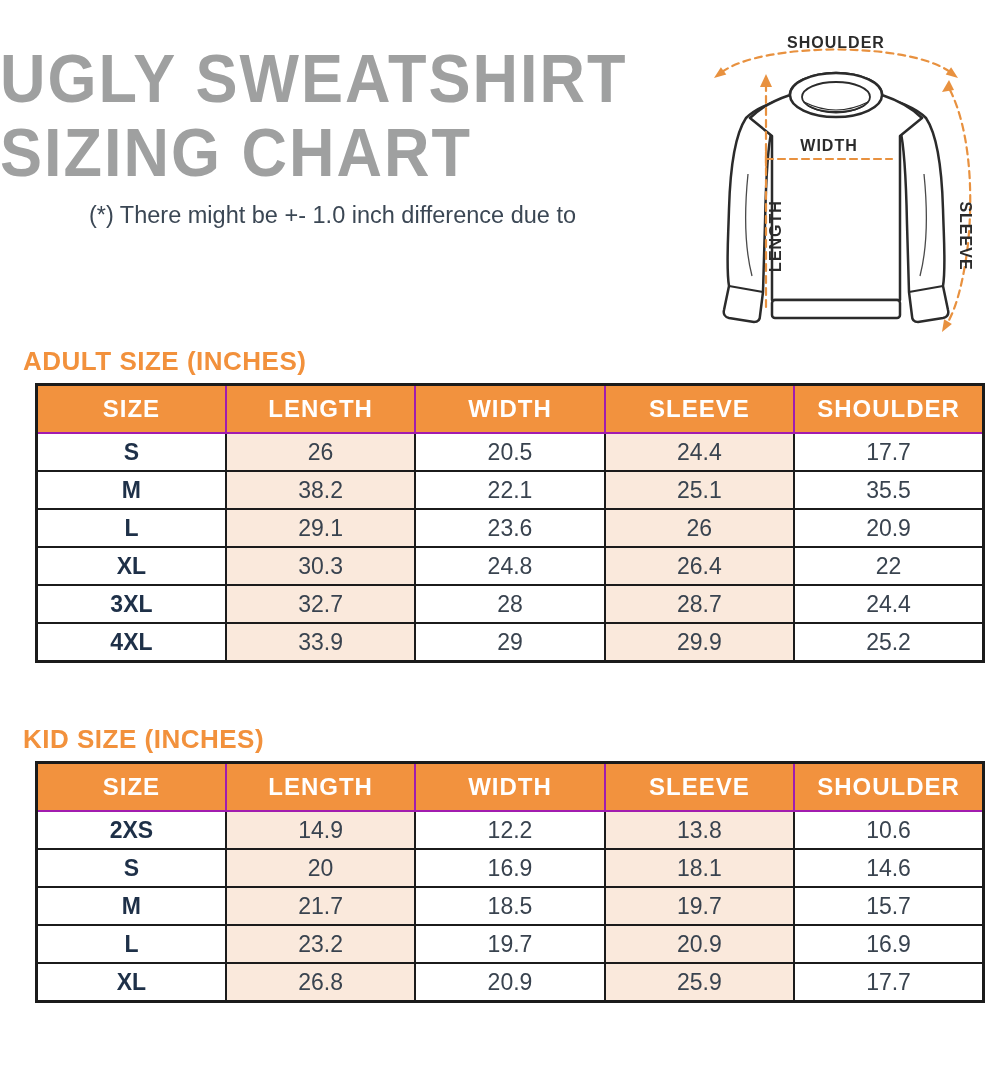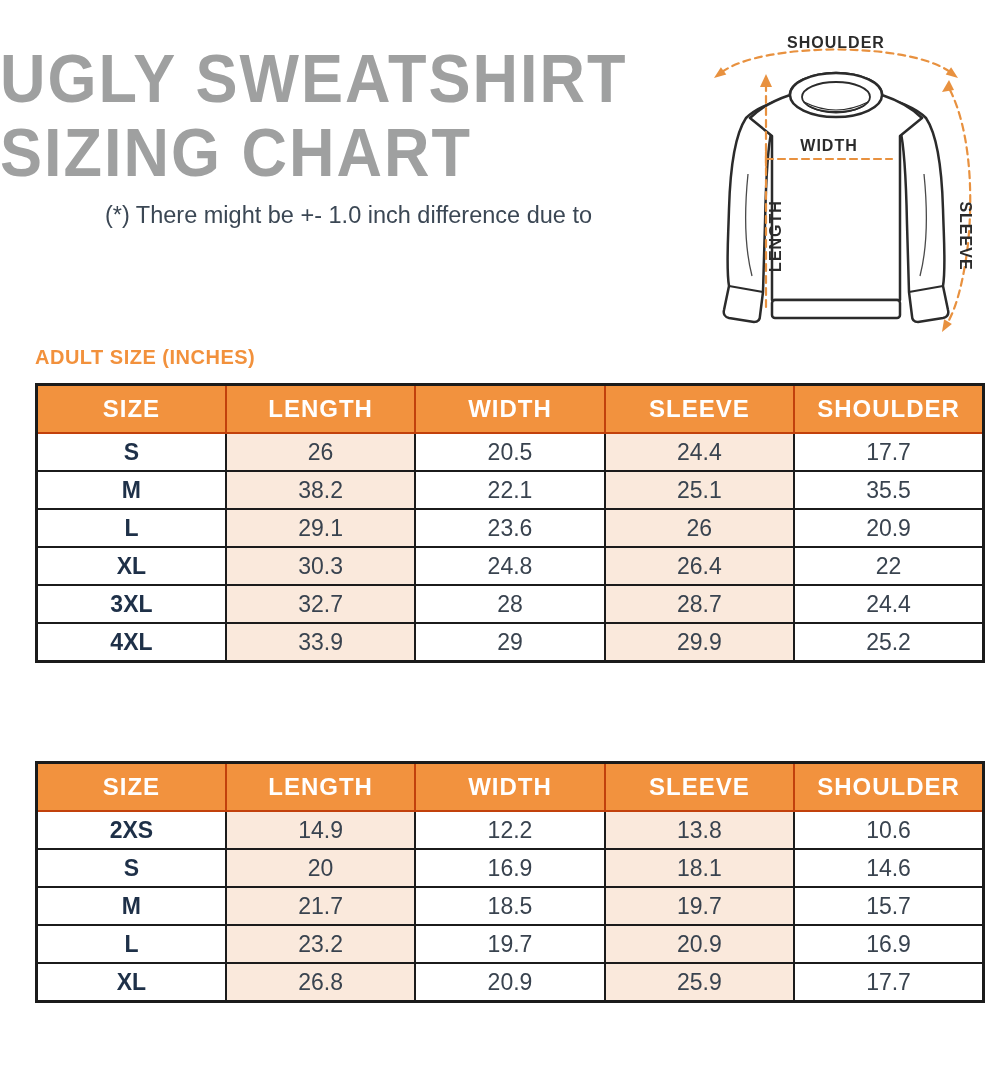--- a/index.html
+++ b/index.html
@@ -8,36 +8,36 @@
     font-family:"Liberation Sans",sans-serif;
   }
   
   .title-block{position:absolute;left:0;top:38px;width:665px;text-align:left;}
   .title-line{
     font-size:63px;font-weight:bold;color:#9FA0A0;letter-spacing:2px;
     line-height:74px;transform:scaleY(1.08);transform-origin:top center;
     white-space:nowrap;
   }
   .disclaimer{position:absolute;left:0;top:200px;width:665px;text-align:center;
-    color:#3B4754;font-size:23.5px;line-height:31px;margin-left:16px;}
+    color:#3B4754;font-size:23.5px;line-height:31px;}
   
   .diagram{position:absolute;left:668px;top:14px;width:332px;height:334px;}
   
-  .section-title{position:absolute;left:35px;font-size:20px;font-weight:bold;
+  .section-title{position:absolute;left:23px;font-size:26px;font-weight:bold;
     color:#F2913C;letter-spacing:0.5px;}
   .section-title.adult{top:346px;}
   .section-title.kid{top:724px;}
   
   table.size-table{position:absolute;left:35px;width:950px;border-collapse:collapse;
     border:3px solid #1B1B1B;table-layout:fixed;}
   table.adult{top:383px;}
   table.kid{top:761px;}
   table.size-table th{
     background:#F2923E;color:#ffffff;font-size:24px;font-weight:bold;
-    letter-spacing:1px;height:44px;border:2px solid #c2410c;text-align:center;
+    letter-spacing:1px;height:44px;border:2px solid #a21caf;text-align:center;
   }
   table.size-table td{
     height:34px;border:2px solid #1B1B1B;text-align:center;vertical-align:middle;
     font-size:23px;color:#39434F;background:#ffffff;
   }
   table.size-table td.peach{background:#FAE9DC;}
   table.size-table td.size{font-weight:bold;color:#1E3048;}
 </style>
 </head>
 <body>
@@ -149,20 +149,21 @@
       <tr>
         <td class="size">4XL</td>
         <td class="peach">33.9</td>
         <td>29</td>
         <td class="peach">29.9</td>
         <td>25.2</td>
       </tr>
     </tbody>
   </table>
 
+  <div class="section-title kid">KID SIZE (INCHES)</div>
   <table class="size-table kid">
     <thead>
       <tr>
         <th>SIZE</th>
         <th>LENGTH</th>
         <th>WIDTH</th>
         <th>SLEEVE</th>
         <th>SHOULDER</th>
       </tr>
     </thead>

